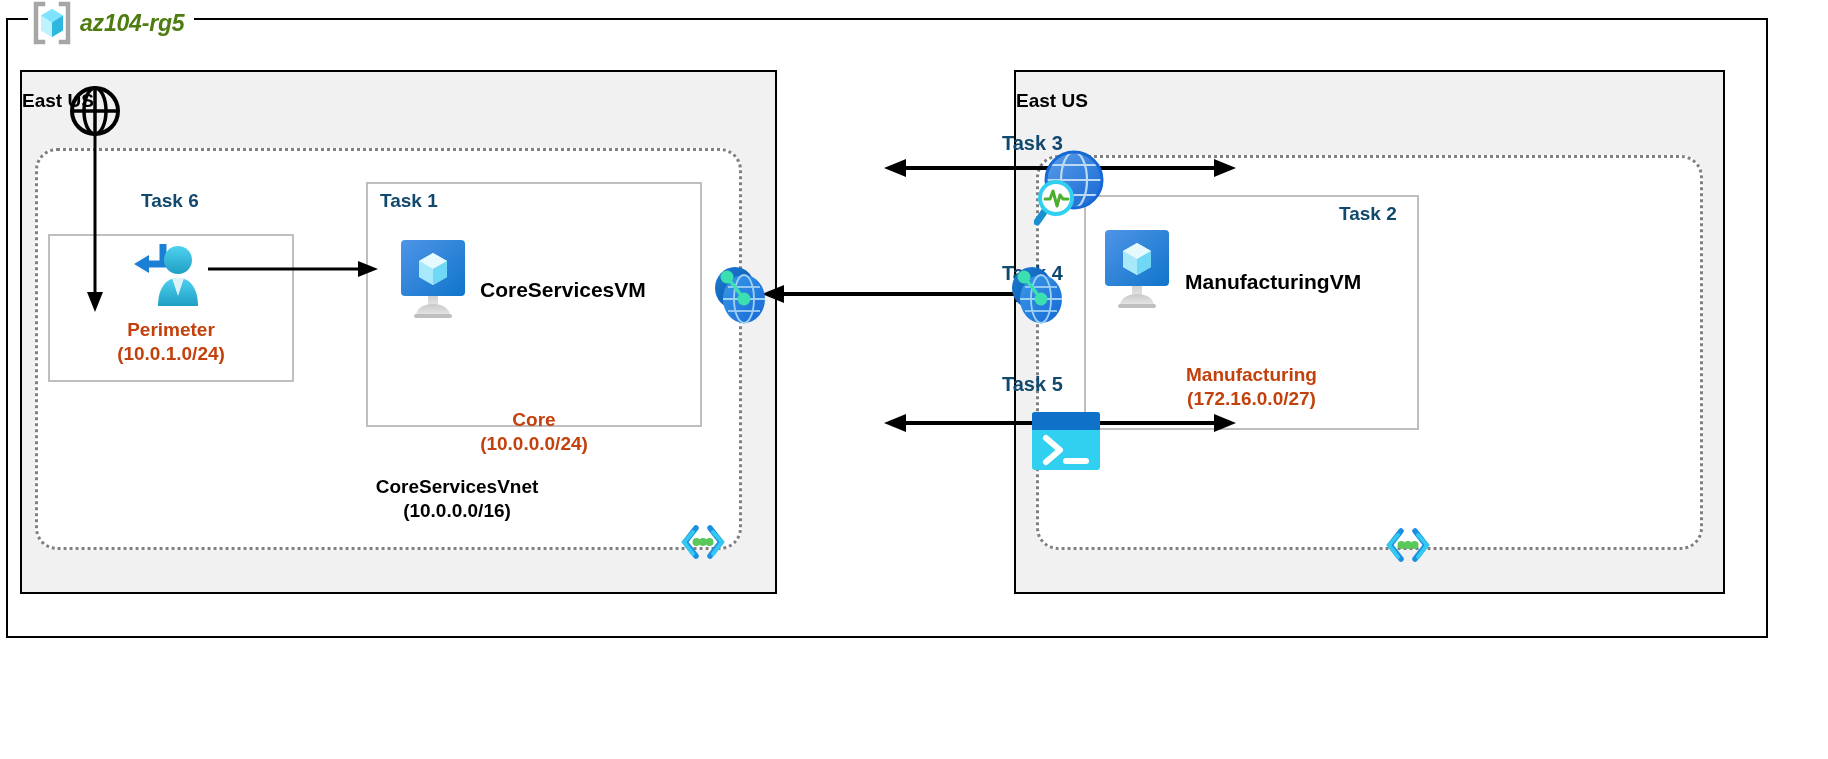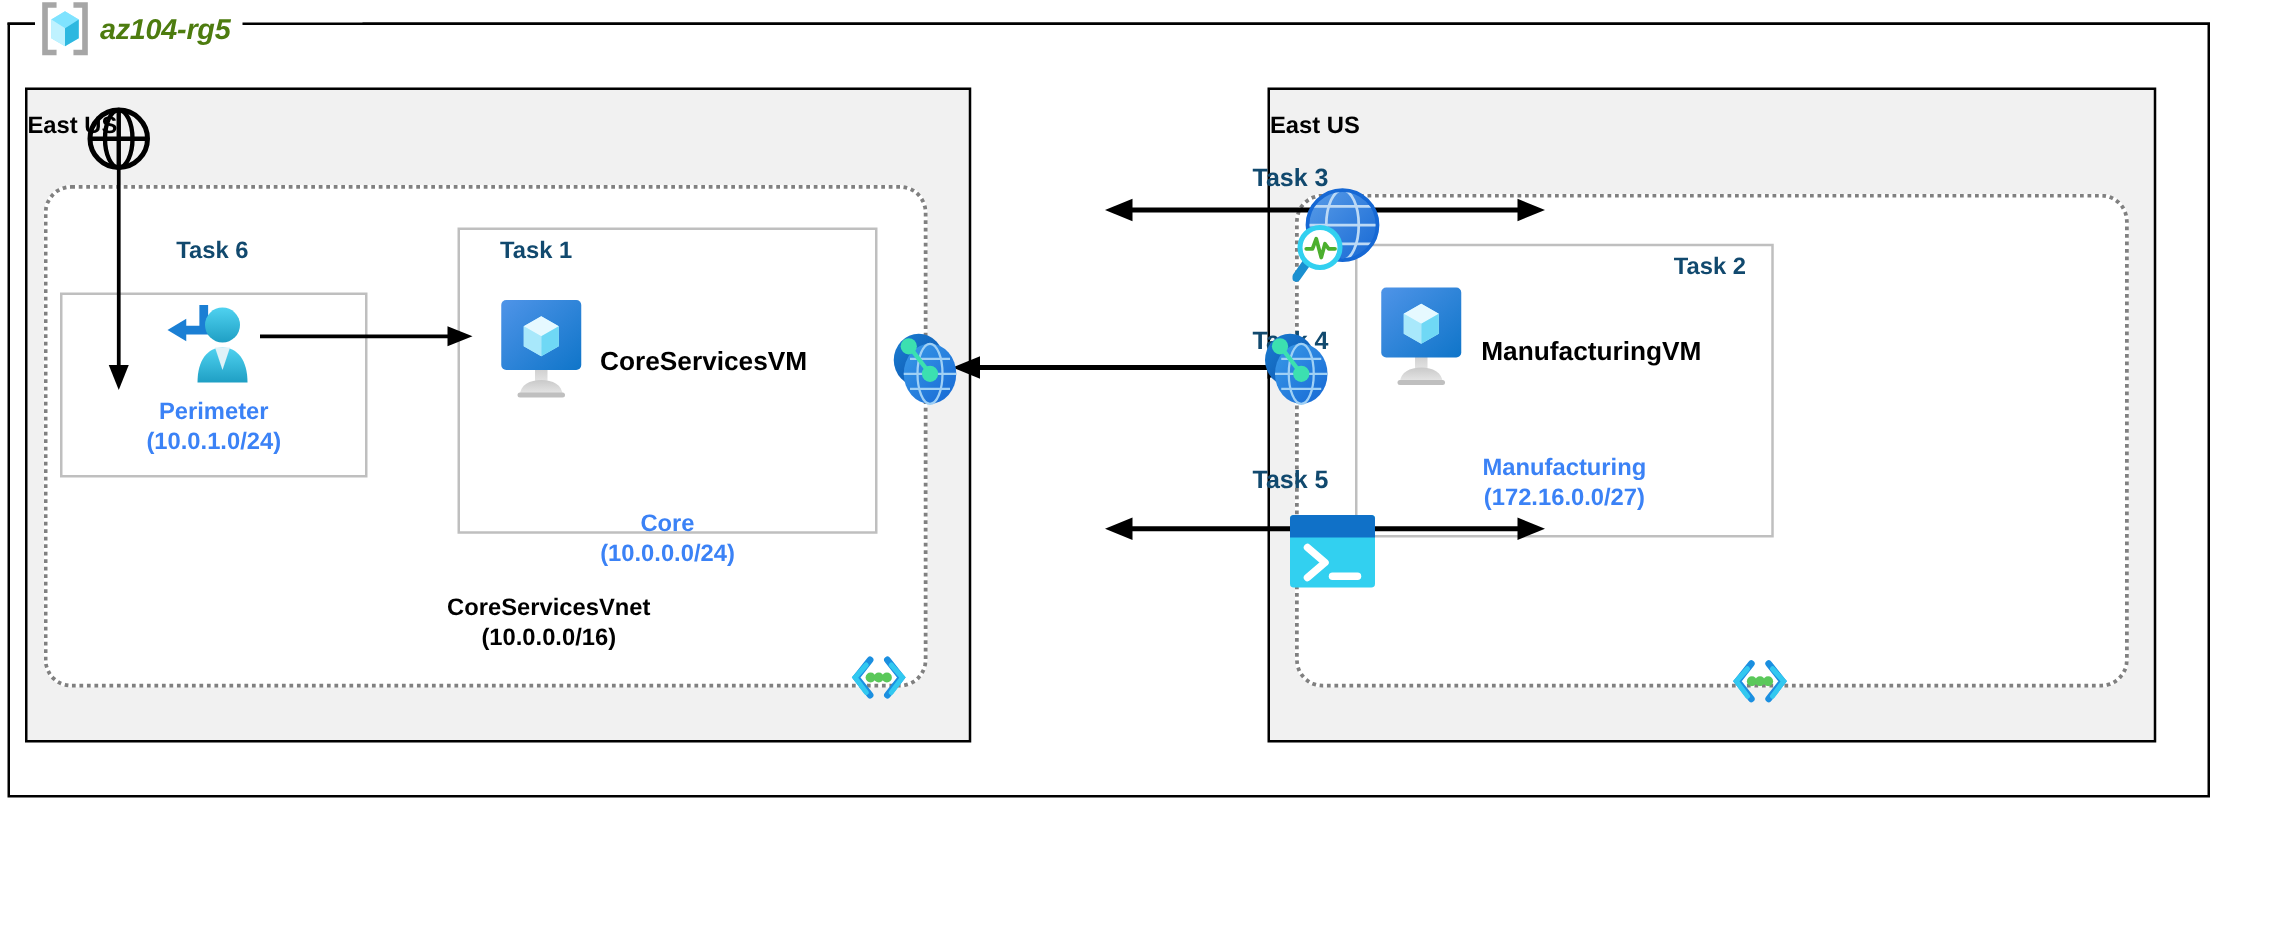--- a/index.html
+++ b/index.html
@@ -96,21 +96,21 @@
     border: 2px solid #bfbfbf;
     box-sizing: border-box;
   }
   .subnet-label {
     position: absolute;
     left: 0;
     right: 0;
     text-align: center;
     font-size: 19px;
     font-weight: bold;
-    color: #3b82f6;
+    color: #c2410c;
     line-height: 1.28;
     white-space: pre-line;
   }
 
   
   .task-label {
     position: absolute;
     font-size: 19px;
     font-weight: bold;
     color: #11496e;
@@ -181,21 +181,21 @@
 
   <div class="conn z-top" style="left:82px; top:132px; width:26px; height:182px;">
     <svg width="26" height="182" viewBox="0 0 26 182">
       <line x1="13" y1="0" x2="13" y2="165" stroke="#000000" stroke-width="3"></line>
       <polygon points="13,180 5,160 21,160" fill="#000000"></polygon>
     </svg>
   </div>
 
   <div class="vnet" style="left:35px; top:148px; width:707px; height:402px;">
   </div>
-  <div class="vnet-label" style="left:17px; top:475px; width:844px;">CoreServicesVnet
+  <div class="vnet-label" style="left:35px; top:475px; width:844px;">CoreServicesVnet
 (10.0.0.0/16)</div>
 
   <div class="icon z-top" style="left:680px; top:522px; width:46px; height:40px;">
     <svg width="46" height="40" viewBox="0 0 46 40">
       <path d="M16 6 L5 20 L16 34" fill="none" stroke="#1b8fe0" stroke-width="5.5" stroke-linecap="round"></path>
       <path d="M13 10 L4 20 L13 32" fill="none" stroke="#32c8f0" stroke-width="4" stroke-linecap="round"></path>
       <path d="M30 6 L41 20 L30 34" fill="none" stroke="#1b8fe0" stroke-width="5.5" stroke-linecap="round"></path>
       <path d="M33 10 L42 20 L33 32" fill="none" stroke="#32c8f0" stroke-width="4" stroke-linecap="round"></path>
       <circle cx="16.5" cy="20" r="4" fill="#5ac85a"></circle>
       <circle cx="23" cy="20" r="4" fill="#5ac85a"></circle>
@@ -232,21 +232,21 @@
 
   <div class="conn z-top" style="left:208px; top:256px; width:172px; height:26px;">
     <svg width="172" height="26" viewBox="0 0 172 26">
       <line x1="0" y1="13" x2="156" y2="13" stroke="#000000" stroke-width="3"></line>
       <polygon points="170,13 150,5 150,21" fill="#000000"></polygon>
     </svg>
   </div>
 
   <div class="subnet" style="left:366px; top:182px; width:336px; height:245px;">
   </div>
-  <div class="task-label" style="left:380px; top:190px;margin-left:20px;">Task 1</div>
+  <div class="task-label" style="left:380px; top:190px;">Task 1</div>
   <div class="subnet-label" style="left:366px; top:360px; width:336px;margin-top:48px;">Core
 (10.0.0.0/24)</div>
 
   <div class="icon z-top" style="left:398px; top:236px; width:70px; height:84px;">
     <svg width="70" height="84" viewBox="0 0 70 84">
       <defs>
         <linearGradient id="vmg1" x1="0" y1="0" x2="1" y2="1">
           <stop offset="0%" stop-color="#4f94e8"></stop>
           <stop offset="100%" stop-color="#0f75c9"></stop>
         </linearGradient>

